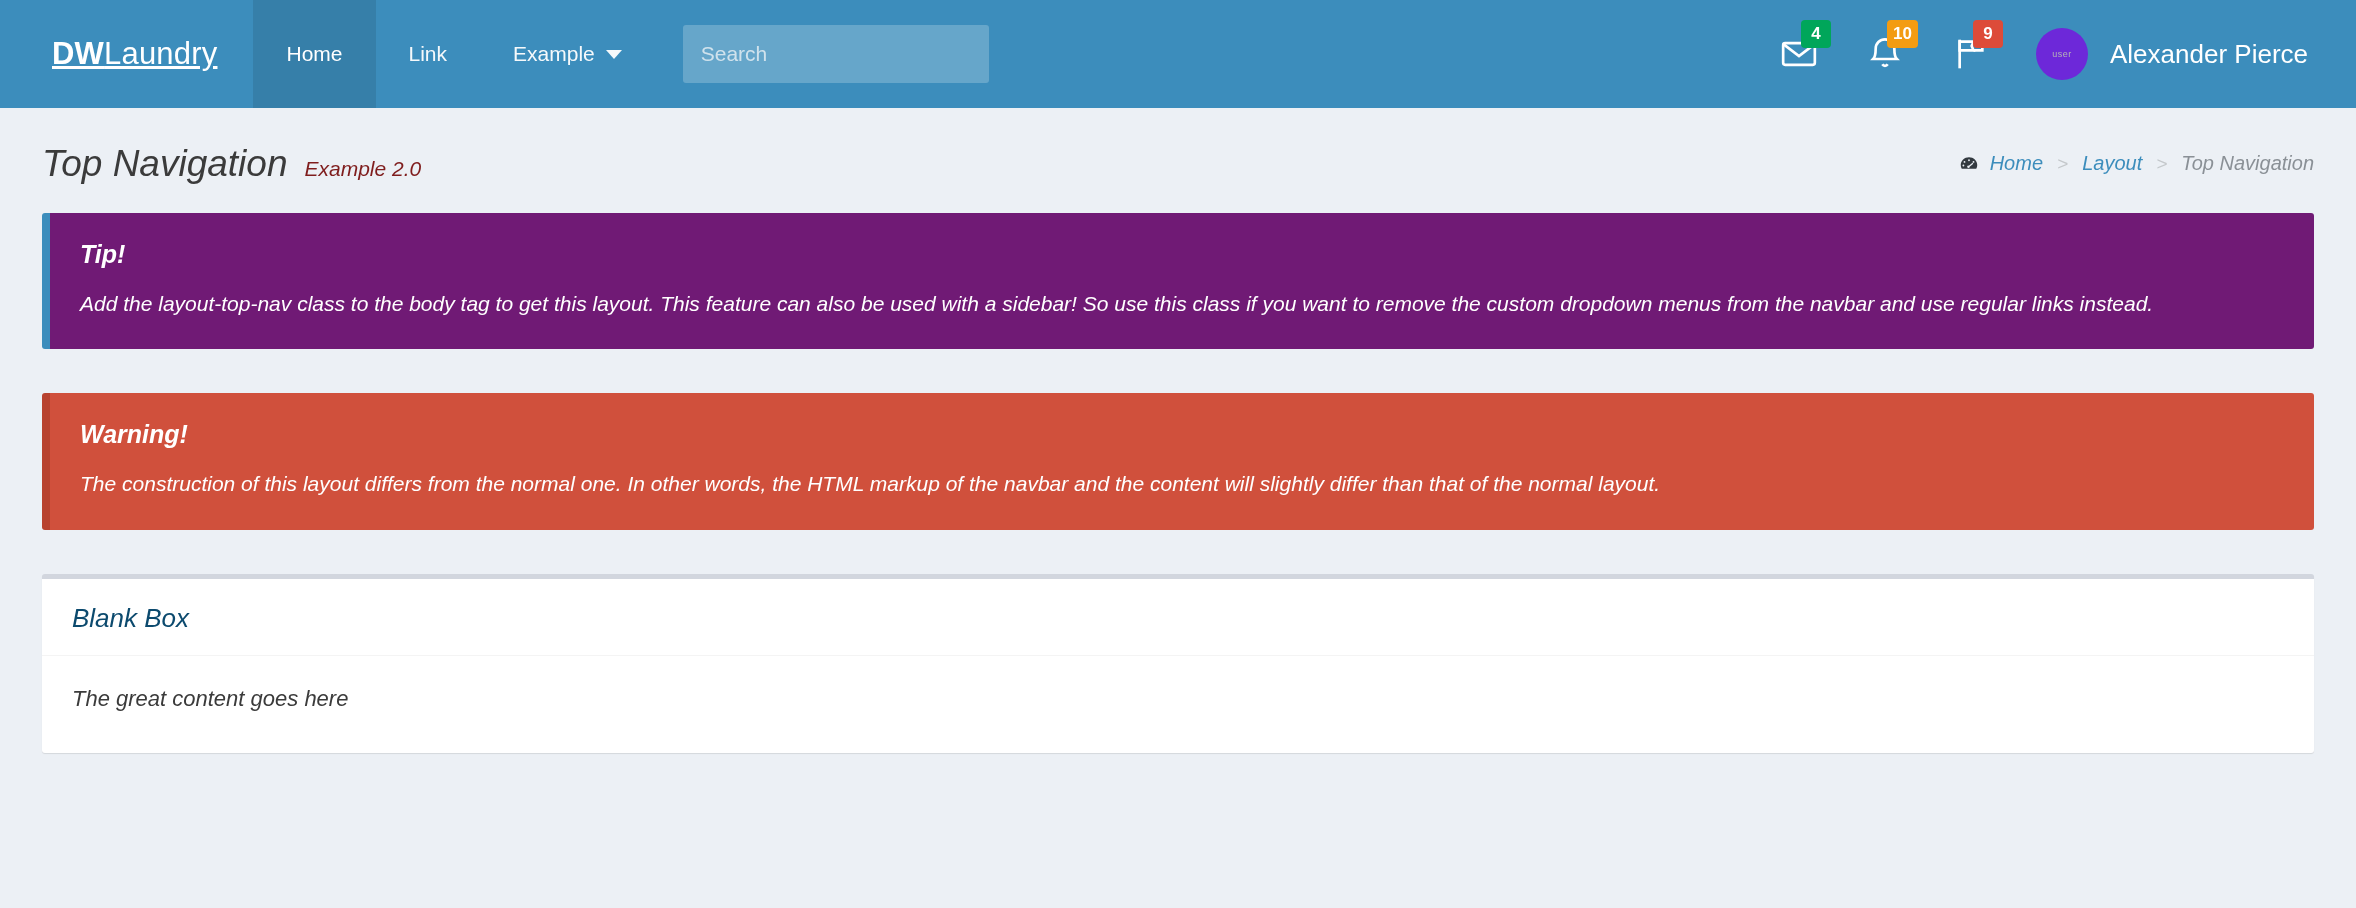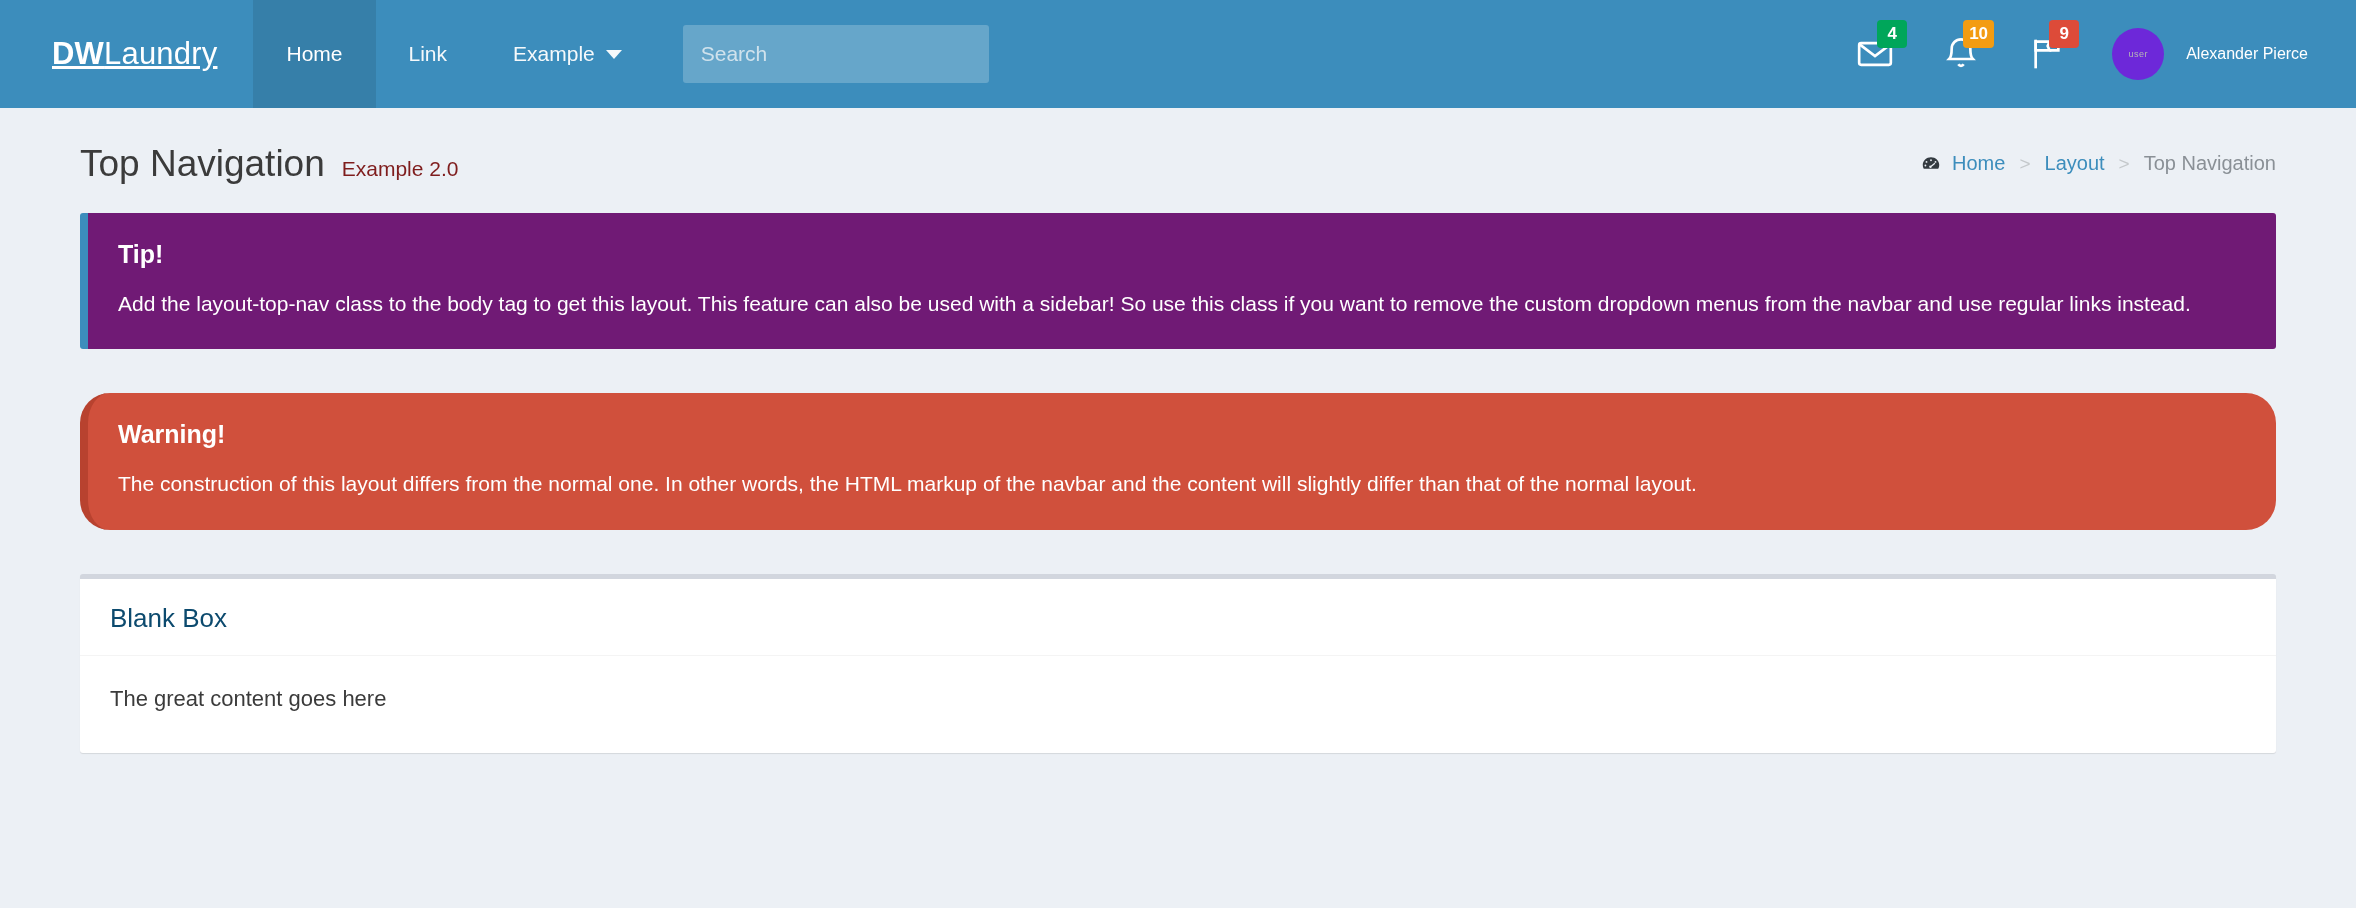--- a/index.html
+++ b/index.html
@@ -127,27 +127,27 @@
     justify-content: center;
     overflow: hidden;
   }
   .avatar-initials {
     font-size: 9px;
     color: #b6b6b6;
     letter-spacing: .5px;
   }
   .user-name {
     color: #ffffff;
-    font-size: 16px;
+    font-size: 26px;
     margin-left: 22px;
     white-space: nowrap;
   }
 
   
-  .content-wrap { padding: 0 80px; }
+  .content-wrap { padding: 0 42px; font-style: italic; }
 
   .content-header {
     display: flex;
     align-items: center;
     padding: 37px 0 31px 0;
     position: relative;
   }
   .page-title {
     font-size: 37px;
     font-weight: 400;
@@ -191,21 +191,20 @@
     line-height: 1.52;
     font-weight: 400;
   }
   .callout-info {
     background: #701a75;
     border-left: 8px solid #3c8dbc;
   }
   .callout-danger {
     background: #d0503c;
     border-left: 8px solid #b8422f;
-    border-radius: 30px;
   }
 
   
   .box {
     background: #ffffff;
     border-top: 5px solid #d2d6de;
     border-radius: 3px;
     box-shadow: 0 1px 1px rgba(0,0,0,.1);
   }
   .box-header {

